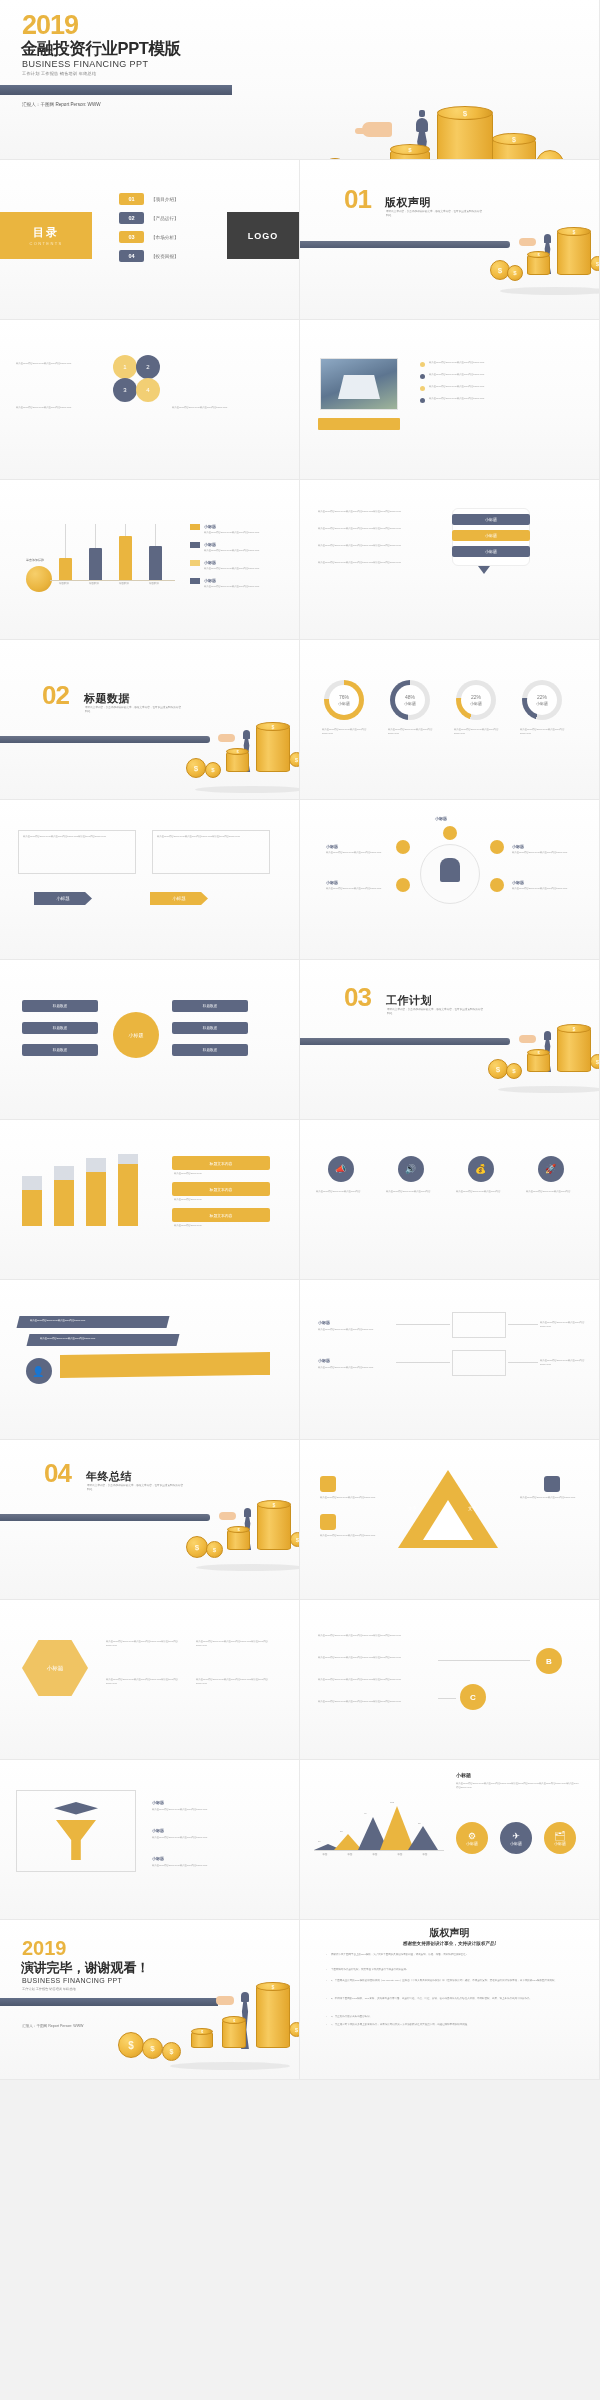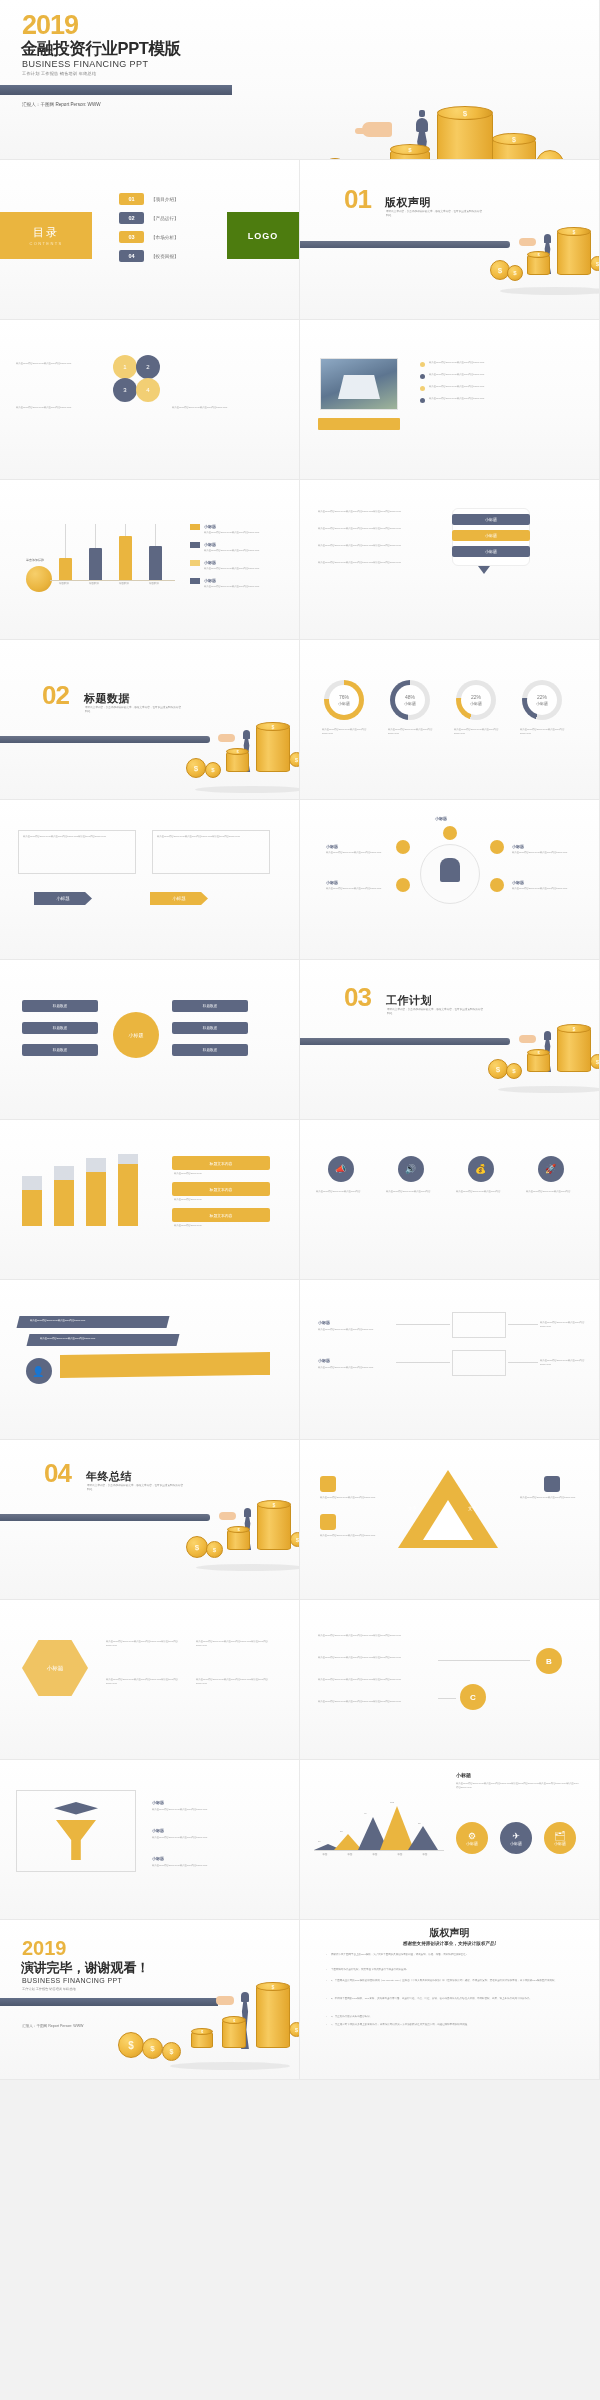--- a/index.html
+++ b/index.html
@@ -42,23 +42,23 @@
   .coin::after { content:"$"; position:absolute; inset:0; display:flex; align-items:center; justify-content:center;
       color:#fff7dd; font-weight:bold; }
   .stack { position:absolute; background:linear-gradient(90deg,#e8ae32,#f7cb60 35%,#e3a62c); border:0.6px solid #c9901d; }
   .chess { position:absolute; background:#5a6480; }
   .hand { position:absolute; background:#f3c9a0; border-radius:2px; }
   .shadow-ellipse { position:absolute; background:#e3e3e3; border-radius:50%; opacity:.75; }
 
   
   .toc-box { position:absolute; display:flex; flex-direction:column; align-items:center; justify-content:center; }
   .toc-left { left:0; top:52px; width:92px; height:47px; background:#eab53f; }
-  .toc-left .cn { font-size:11px; color:#fff; font-weight:normal; letter-spacing:2px; }
+  .toc-left .cn { font-size:11px; color:#fff; font-weight:bold; letter-spacing:2px; }
   .toc-left .en { font-size:4px; color:#fbe7bb; letter-spacing:1.4px; margin-top:1px; }
-  .toc-logo { right:0; top:52px; width:72px; height:47px; background:#4d7c0f; }
+  .toc-logo { right:0; top:52px; width:72px; height:47px; background:#404040; }
   .toc-logo .cn { font-size:9px; color:#fff; font-weight:bold; letter-spacing:1px; }
   .toc-row { position:absolute; display:flex; align-items:center; gap:7px; }
   .toc-chip { width:25px; height:12px; border-radius:2px; display:flex; align-items:center; justify-content:center;
               color:#fff; font-size:5.5px; font-weight:bold; }
   .toc-text { font-size:4.6px; color:#6a6a6a; }
 
   
   .ph { position:absolute; font-size:2.4px; line-height:1.6; color:#a0a0a0; }
   .ph-box { position:absolute; border:0.7px solid #dcdcdc; }
 

